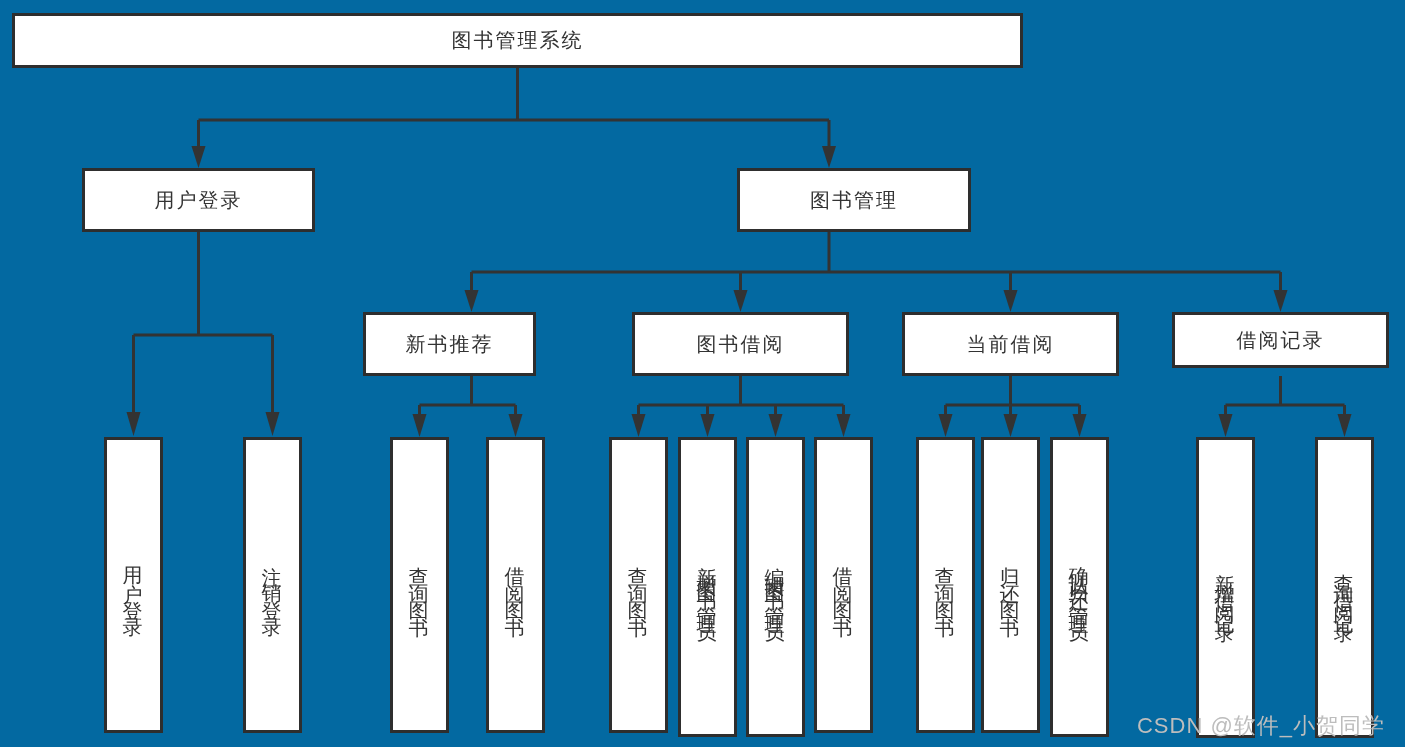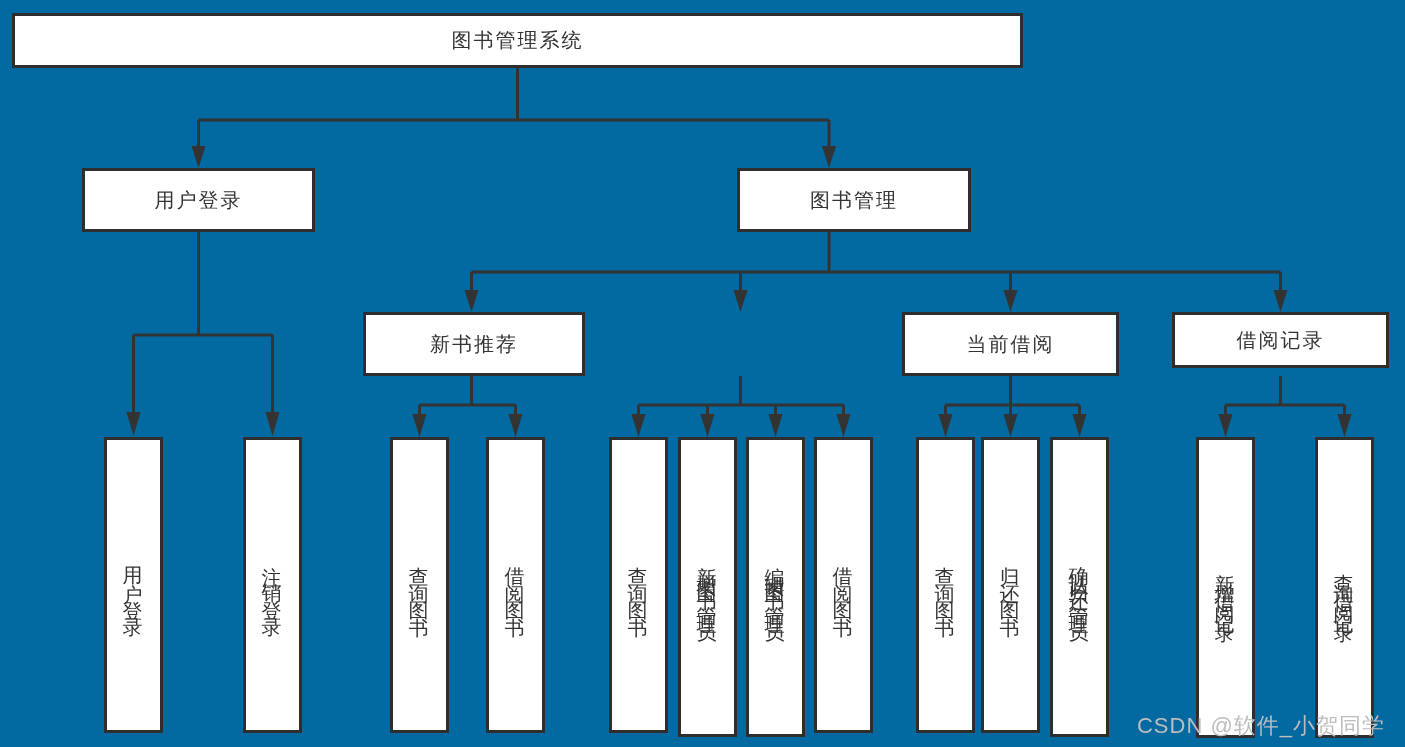--- a/index.html
+++ b/index.html
@@ -123,21 +123,22 @@
       <polygon points="1218.5,414 1232.5,414 1225.5,437"></polygon>
       <polygon points="1337.5,414 1351.5,414 1344.5,437"></polygon>
     </g>
   </svg>
 
   <div class="hbox" style="left:12px; top:13px; width:1011px; height:55px;">图书管理系统</div>
 
   <div class="hbox" style="left:82px; top:168px; width:233px; height:64px;">用户登录</div>
   <div class="hbox" style="left:712px; top:168px; width:234px; height:64px;margin-left:25px;">图书管理</div>
 
-  <div class="hbox" style="left:363px; top:312px; width:222px; height:64px;">新书推荐</div>
+  <div class="hbox" style="left:363px; top:312px; width:173px; height:64px;">新书推荐</div>
+  <div class="hbox" style="left:632px; top:312px; width:217px; height:64px;">图书借阅</div>
   <div class="hbox" style="left:902px; top:312px; width:217px; height:64px;">当前借阅</div>
   <div class="hbox" style="left:1172px; top:312px; width:217px; height:56px;">借阅记录</div>
 
   <div class="vbox sp4" style="left:104px; top:437px; width:59px; height:296px;">用户登录</div>
   <div class="vbox sp4" style="left:243px; top:437px; width:59px; height:296px;">注销登录</div>
 
   <div class="vbox sp4" style="left:390px; top:437px; width:59px; height:296px;">查询图书</div>
   <div class="vbox sp4" style="left:486px; top:437px; width:59px; height:296px;">借阅图书</div>
 
   <div class="vbox sp4" style="left:609px; top:437px; width:59px; height:296px;">查询图书</div>

